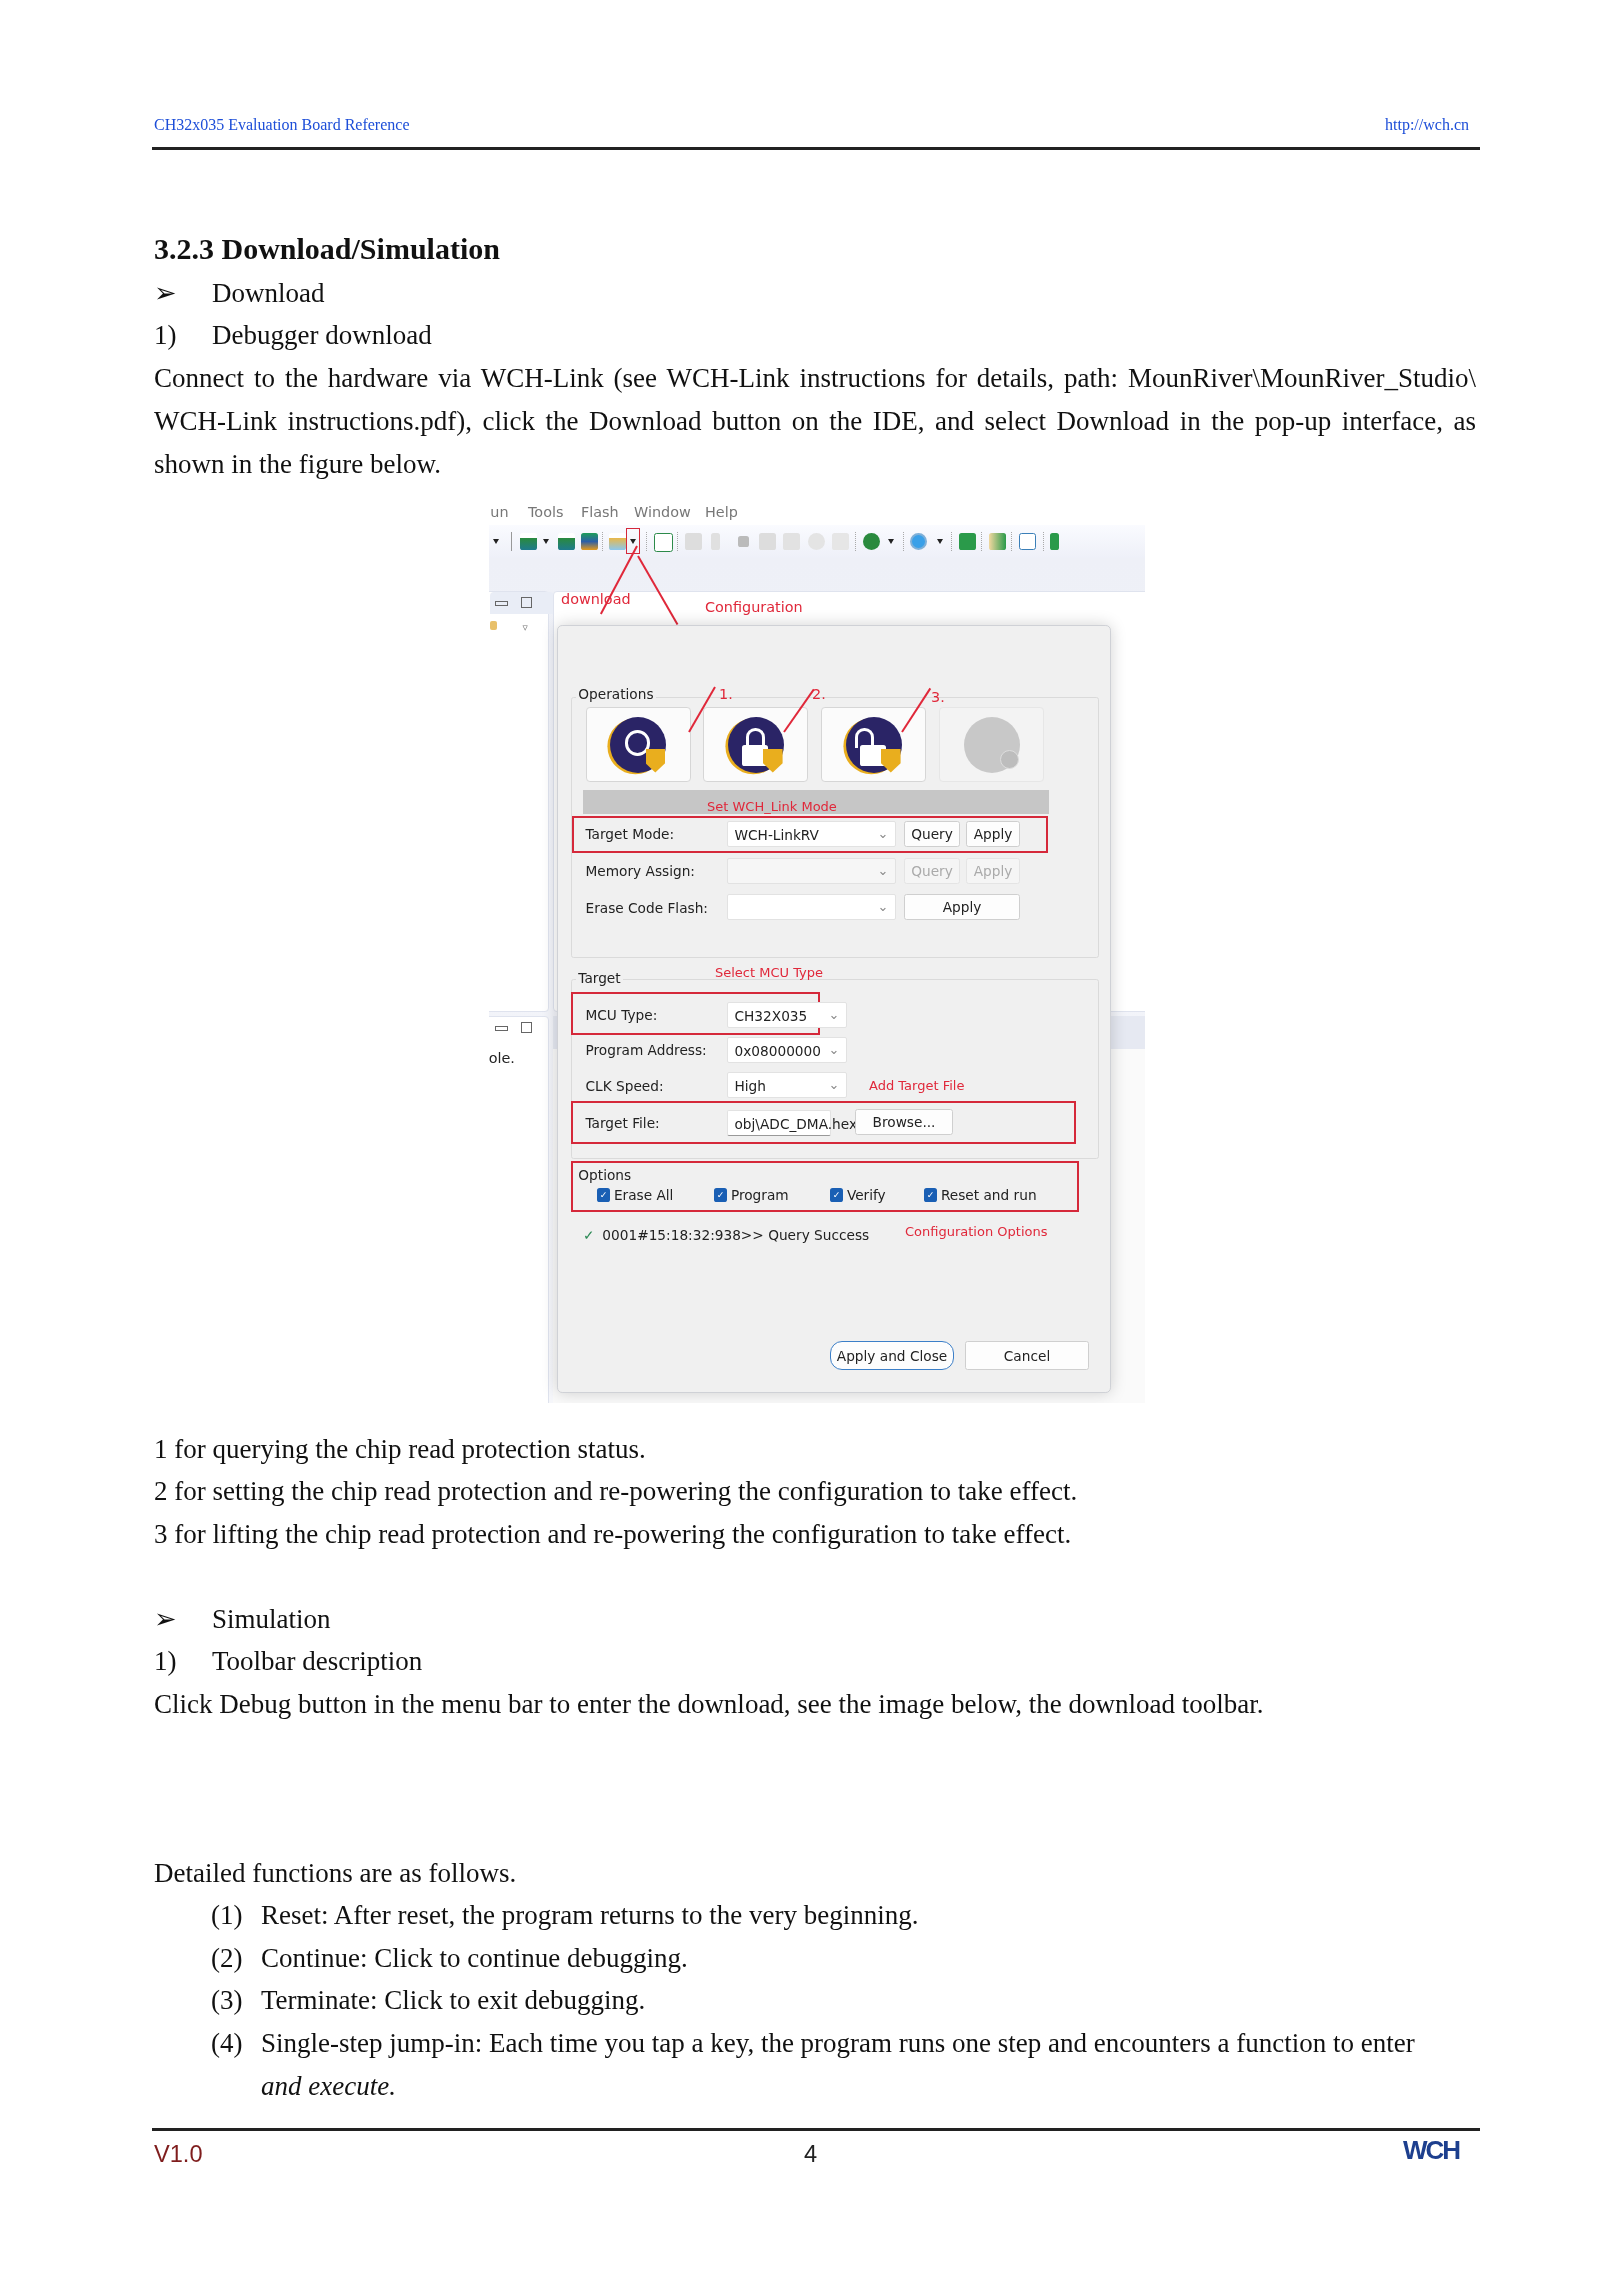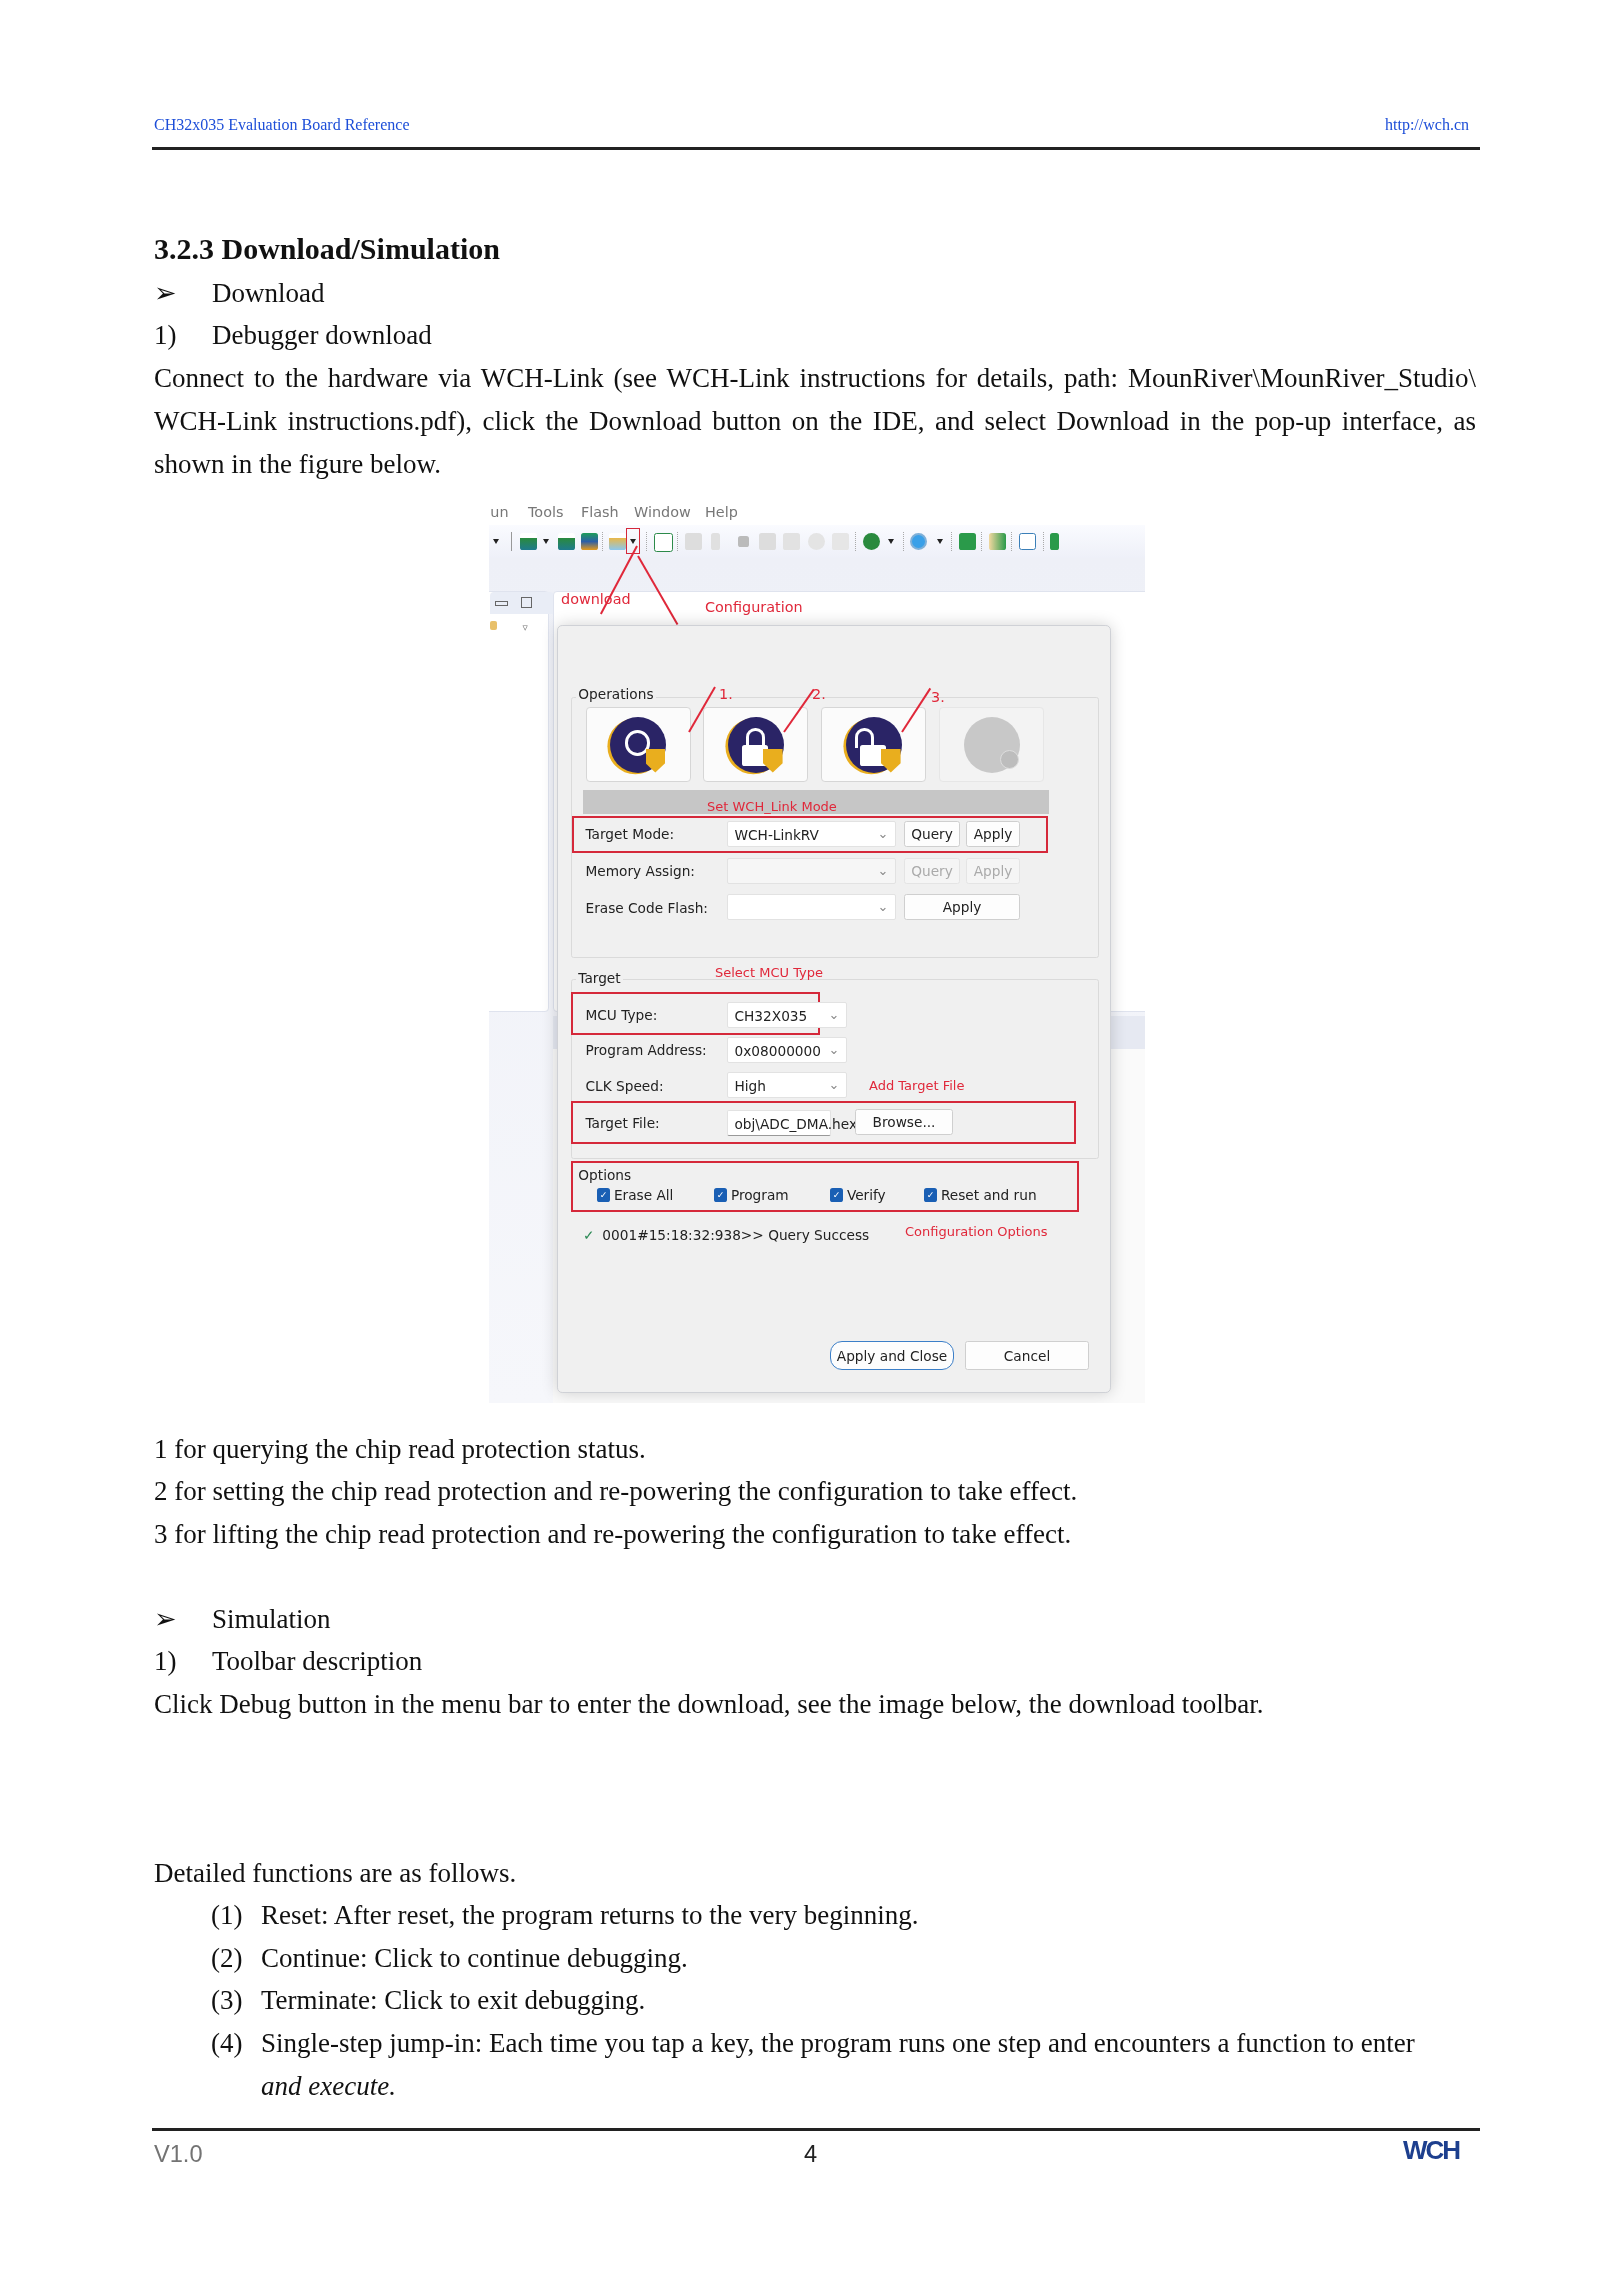--- a/index.html
+++ b/index.html
@@ -125,20 +125,25 @@
   <div class="abs ide-area">
 
     <div class="abs panel" style="left:-6.5px;top:33px;width:64px;height:419px;">
       <div class="abs" style="left:6.5px;top:0;width:64px;height:22px;background:#e9edf6;border-radius:3.9px 3.9px 0 0;"></div>
       <div class="abs" style="left:11.8px;top:9.2px;width:10.5px;height:2.6px;border:0.7px solid #666;"></div>
       <div class="abs" style="left:37px;top:5.2px;width:9.2px;height:9.2px;border:0.7px solid #666;"></div>
       <div class="abs" style="left:39px;top:29px;font-size:10.5px;color:#777;">▿</div>
       <div class="abs" style="left:6.5px;top:29px;width:6.5px;height:9.2px;background:#e8c06a;border-radius:2px;"></div>
     </div>
 
+    <div class="abs panel" style="left:-6.5px;top:458px;width:64px;height:393px;">
+      <div class="abs" style="left:11.8px;top:9.2px;width:10.5px;height:2.6px;border:0.7px solid #666;"></div>
+      <div class="abs" style="left:37px;top:5.2px;width:9.2px;height:9.2px;border:0.7px solid #666;"></div>
+      <div class="abs" style="left:5.2px;top:33px;font-size:14.4px;color:#222;">ole.</div>
+    </div>
 
     <div class="abs panel" style="left:64px;top:33px;width:602px;height:419px;"></div>
     <div class="abs" style="left:64px;top:458px;width:602px;height:33px;background:#e6e9f2;"></div>
     <div class="abs" style="left:64px;top:491px;width:602px;height:366px;background:#fafafa;"></div>
 
     <div class="abs annot" style="left:72px;top:33px;">download</div>
     <div class="abs annot" style="left:216px;top:41px;">Configuration</div>
   </div>
 
   <div class="arrow-line" style="left:148px;top:46px;width:77px;transform:rotate(118deg);"></div>
@@ -283,16 +288,16 @@
 </div>
 <div class="abs li" style="top:1979px;">
   <span class="n">(3)</span><span>Terminate: Click to exit debugging.</span>
 </div>
 <div class="abs li" style="top:2022px;">
   <span class="n">(4)</span><span>Single-step jump-in: Each time you tap a key, the program runs one step and encounters a function to enter</span>
   <span class="cont">and execute.</span>
 </div>
 
 <div class="abs hrule" style="top:2128px;"></div>
-<div class="abs ftr" style="left:154px;top:2141px;color:#737373;font-family:'Liberation Sans',sans-serif;">V1.0</div>
+<div class="abs ftr" style="left:154px;top:2141px;color:#7f1d1d;font-family:'Liberation Sans',sans-serif;">V1.0</div>
 <div class="abs ftr" style="left:804px;top:2141px;color:#222;font-family:'Liberation Sans',sans-serif;">4</div>
 <div class="abs" style="left:1403px;top:2135px;font-size:26px;font-weight:bold;color:#1d3f8e;font-family:'Liberation Sans',sans-serif;letter-spacing:-2px;">WCH</div>
 
 
 </body></html>

